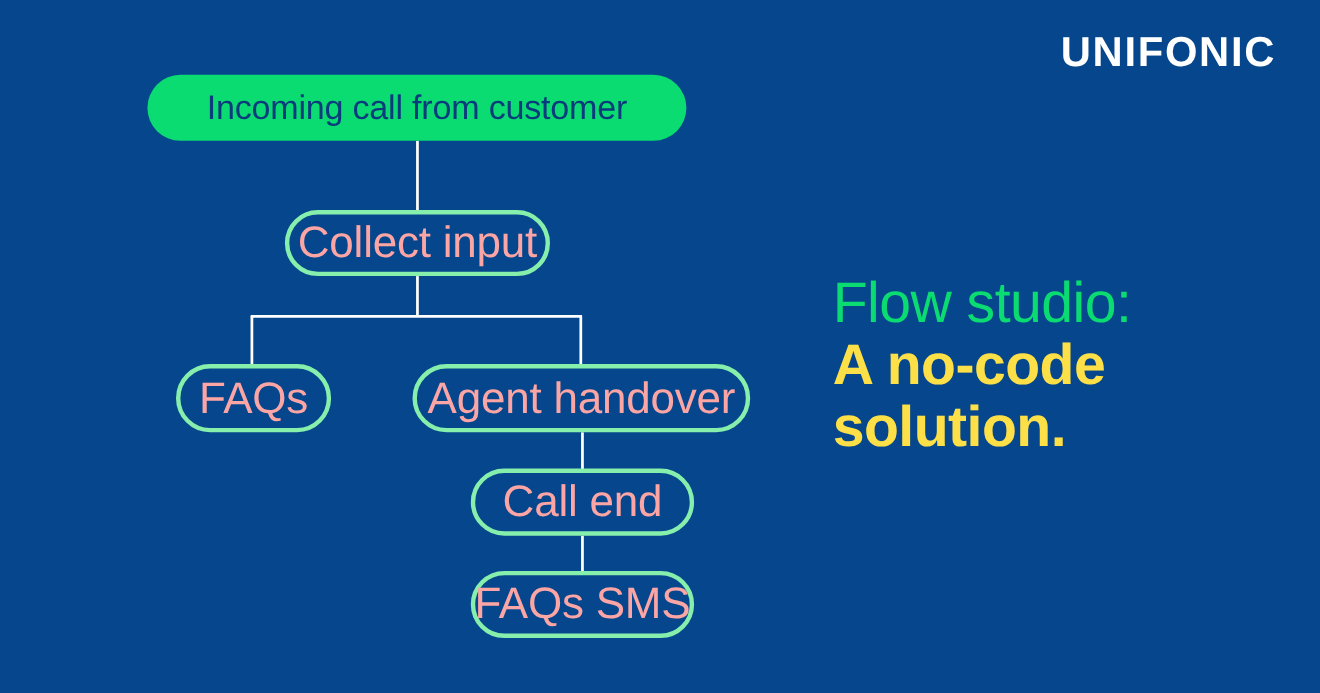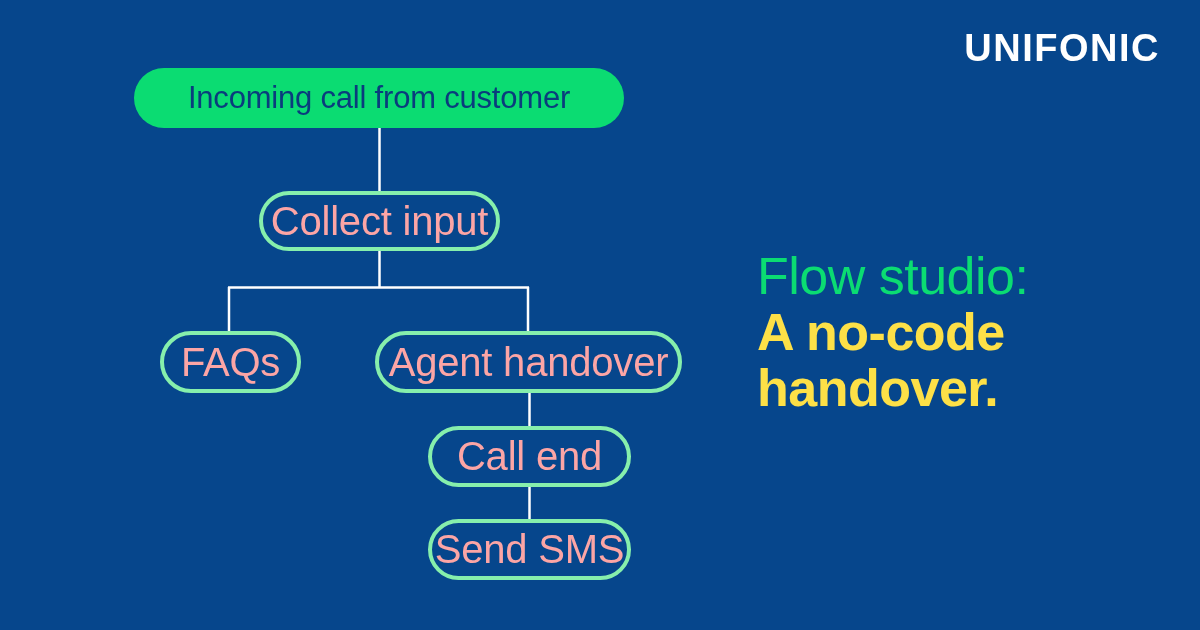--- a/index.html
+++ b/index.html
@@ -132,24 +132,24 @@
     <div id="node-incoming-call" class="flow-node start">Incoming call from customer</div>
 
     <div id="node-collect-input" class="flow-node step">Collect input</div>
 
     <div id="node-faqs" class="flow-node step">FAQs</div>
 
     <div id="node-call-end" class="flow-node step">Call end</div>
 
     <div id="node-agent-handover" class="flow-node step">Agent handover</div>
 
-    <div id="node-send-sms" class="flow-node step">Send SMS</div>
+    <div id="node-send-sms" class="flow-node step">FAQs SMS</div>
   </div>
 
   <div id="headline">
     <div class="headline-line headline-accent">Flow studio:</div>
     <div class="headline-line headline-plain">A no-code</div>
-    <div class="headline-line headline-plain">handover.</div>
+    <div class="headline-line headline-plain">solution.</div>
   </div>
 
   <div id="brand-logo">UNIFONIC</div>
 
 </div>
 
 </body></html>

